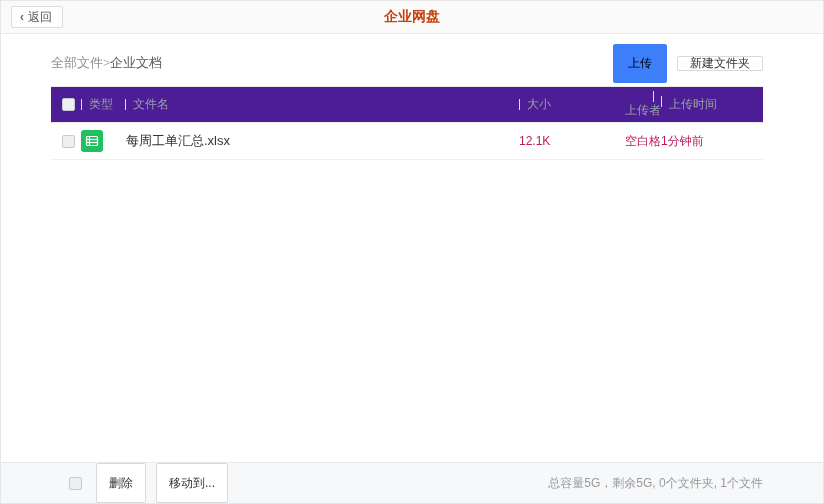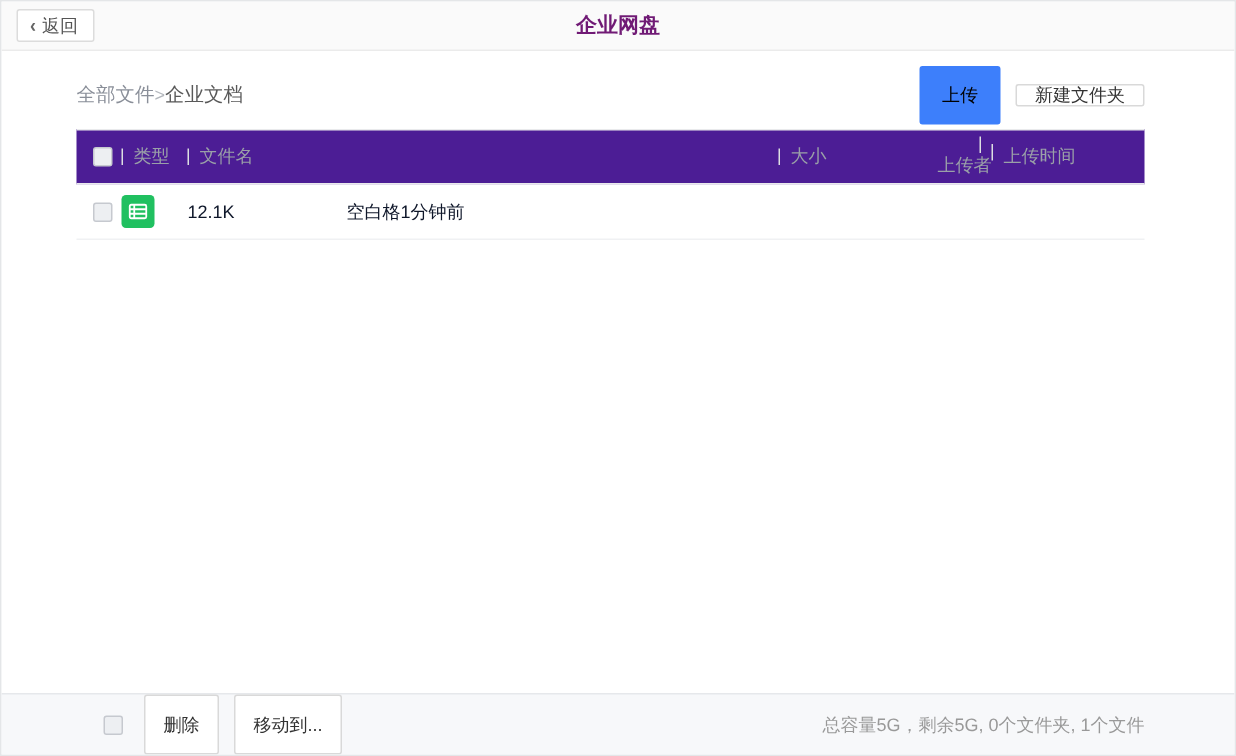--- a/index.html
+++ b/index.html
@@ -26,21 +26,21 @@
   }
   .back-btn {
     position: absolute; left: 10px; top: 5px;
     height: 22px; padding: 0 10px 0 8px;
     background: #fff; border: 1px solid #dcdcdc; border-radius: 2px;
     font-size: 12px; color: #555;
     display: inline-flex; align-items: center; gap: 4px;
     cursor: pointer;
   }
   .back-chevron { font-size: 12px; color: #666; font-weight: bold; transform: scaleY(1.1); }
-  .app-title { font-size: 14px; font-weight: bold; color: #701a75; }
+  .app-title { font-size: 14px; font-weight: bold; color: #c2410c; }
 
   
   .main { flex: 1 1 auto; background: #fff; padding: 0 60px 0 50px; }
 
   .toolbar {
     height: 46px; margin-top: 6px;
     display: flex; align-items: center;
   }
   .breadcrumb { font-size: 13px; color: #8a8f99; display: flex; align-items: center; gap: 0; }
   .crumb-root { color: #8a8f99; cursor: pointer; }
@@ -91,21 +91,21 @@
     width: 13px; height: 13px;
     background: #edeff2; border: 1px solid #c6c9cf; border-radius: 2px;
     display: inline-block; cursor: pointer;
   }
   .file-icon {
     width: 22px; height: 22px; border-radius: 3px;
     background: #20c060;
     display: inline-flex; align-items: center; justify-content: center;
   }
   .file-name { color: #333; font-size: 13px; margin-left: 1px; cursor: pointer; }
-  .cell-text { color: #0f172a; }
+  .cell-text { color: #be185d; }
 
   
   .footer {
     flex: 0 0 41px; height: 41px;
     background: #f7f8fa;
     border-top: 1px solid #e6e8eb;
     display: flex; align-items: center;
     padding: 0 60px 0 68px;
     font-size: 12px;
   }
@@ -178,20 +178,23 @@
       <div class="col-type">
         <span class="file-icon">
           <svg width="14" height="14" viewBox="0 0 14 14" aria-hidden="true">
             <rect x="1.5" y="2.5" width="11" height="9" rx="1" fill="none" stroke="#ffffff" stroke-width="1.2"></rect>
             <line x1="1.5" y1="5.5" x2="12.5" y2="5.5" stroke="#ffffff" stroke-width="1.2"></line>
             <line x1="1.5" y1="8.5" x2="12.5" y2="8.5" stroke="#ffffff" stroke-width="1.2"></line>
             <line x1="4.5" y1="2.5" x2="4.5" y2="11.5" stroke="#ffffff" stroke-width="1.2"></line>
           </svg>
         </span>
       </div>
+      <div class="col-name">
+        <span class="file-name">每周工单汇总.xlsx</span>
+      </div>
       <div class="col-size">
         <span class="cell-text">12.1K</span>
       </div>
       <div class="col-up">
         <span class="cell-text">空白格</span>
       </div>
       <div class="col-time">
         <span class="cell-text">1分钟前</span>
       </div>
     </div>

